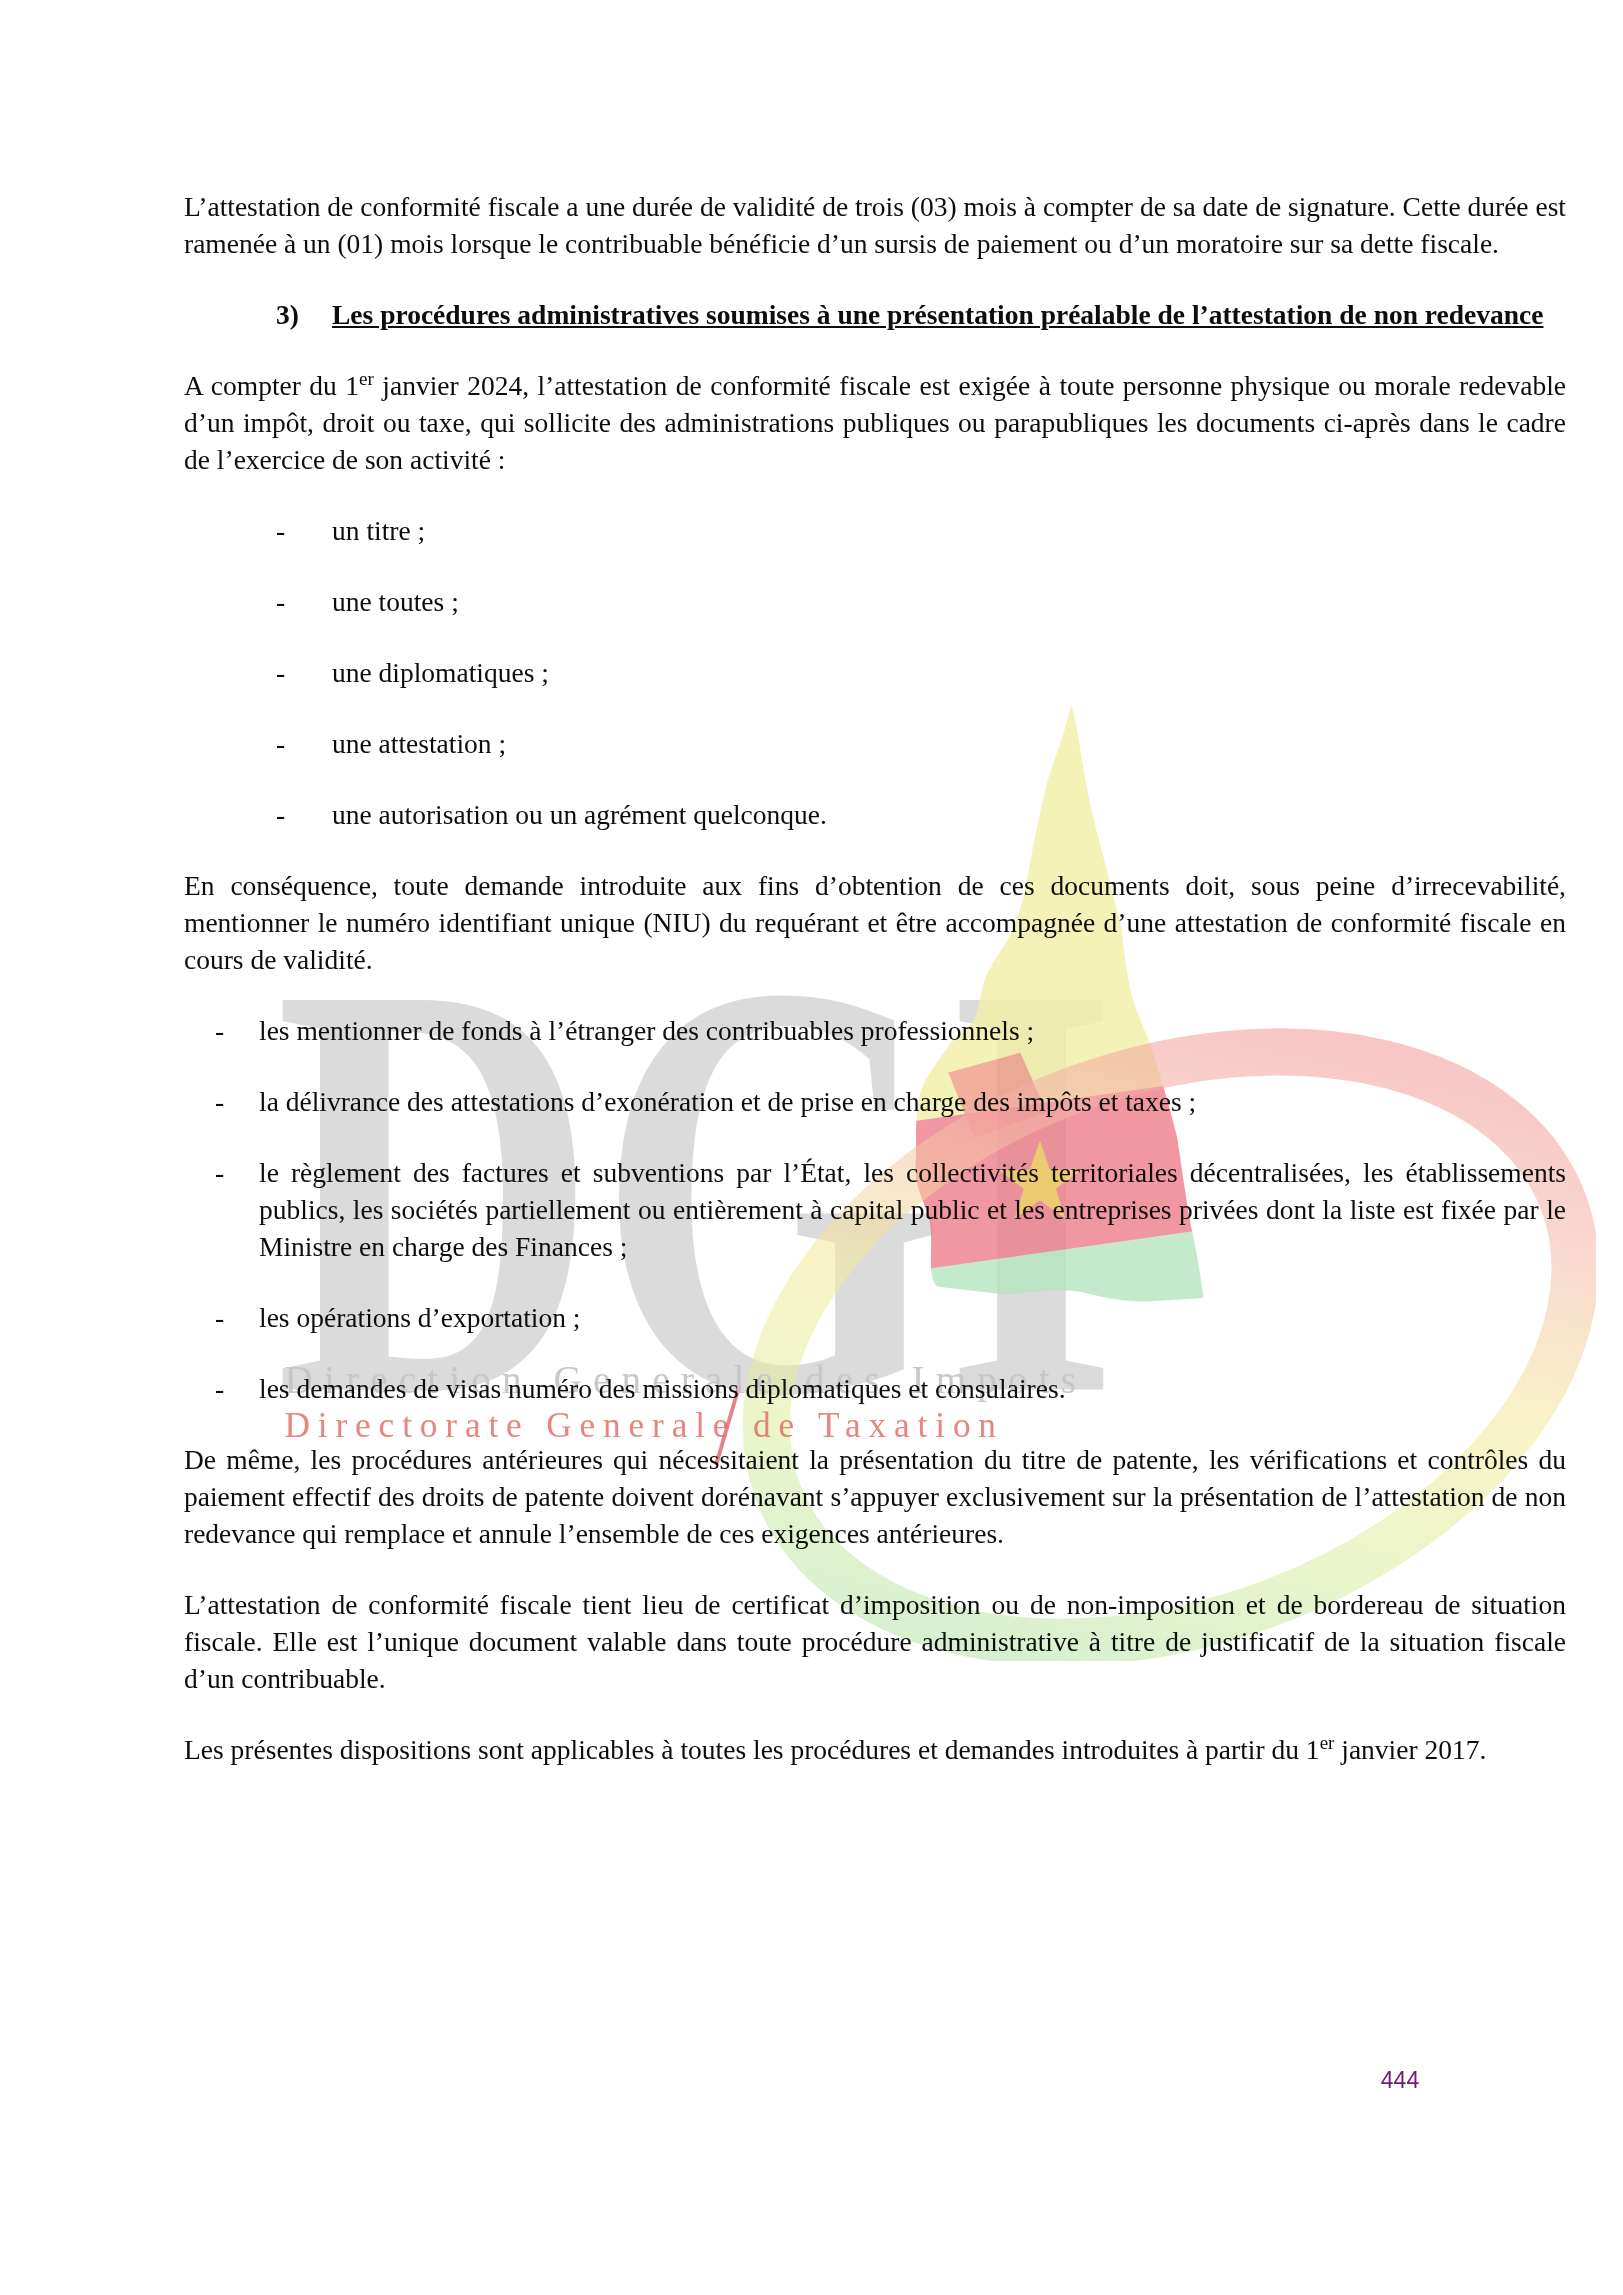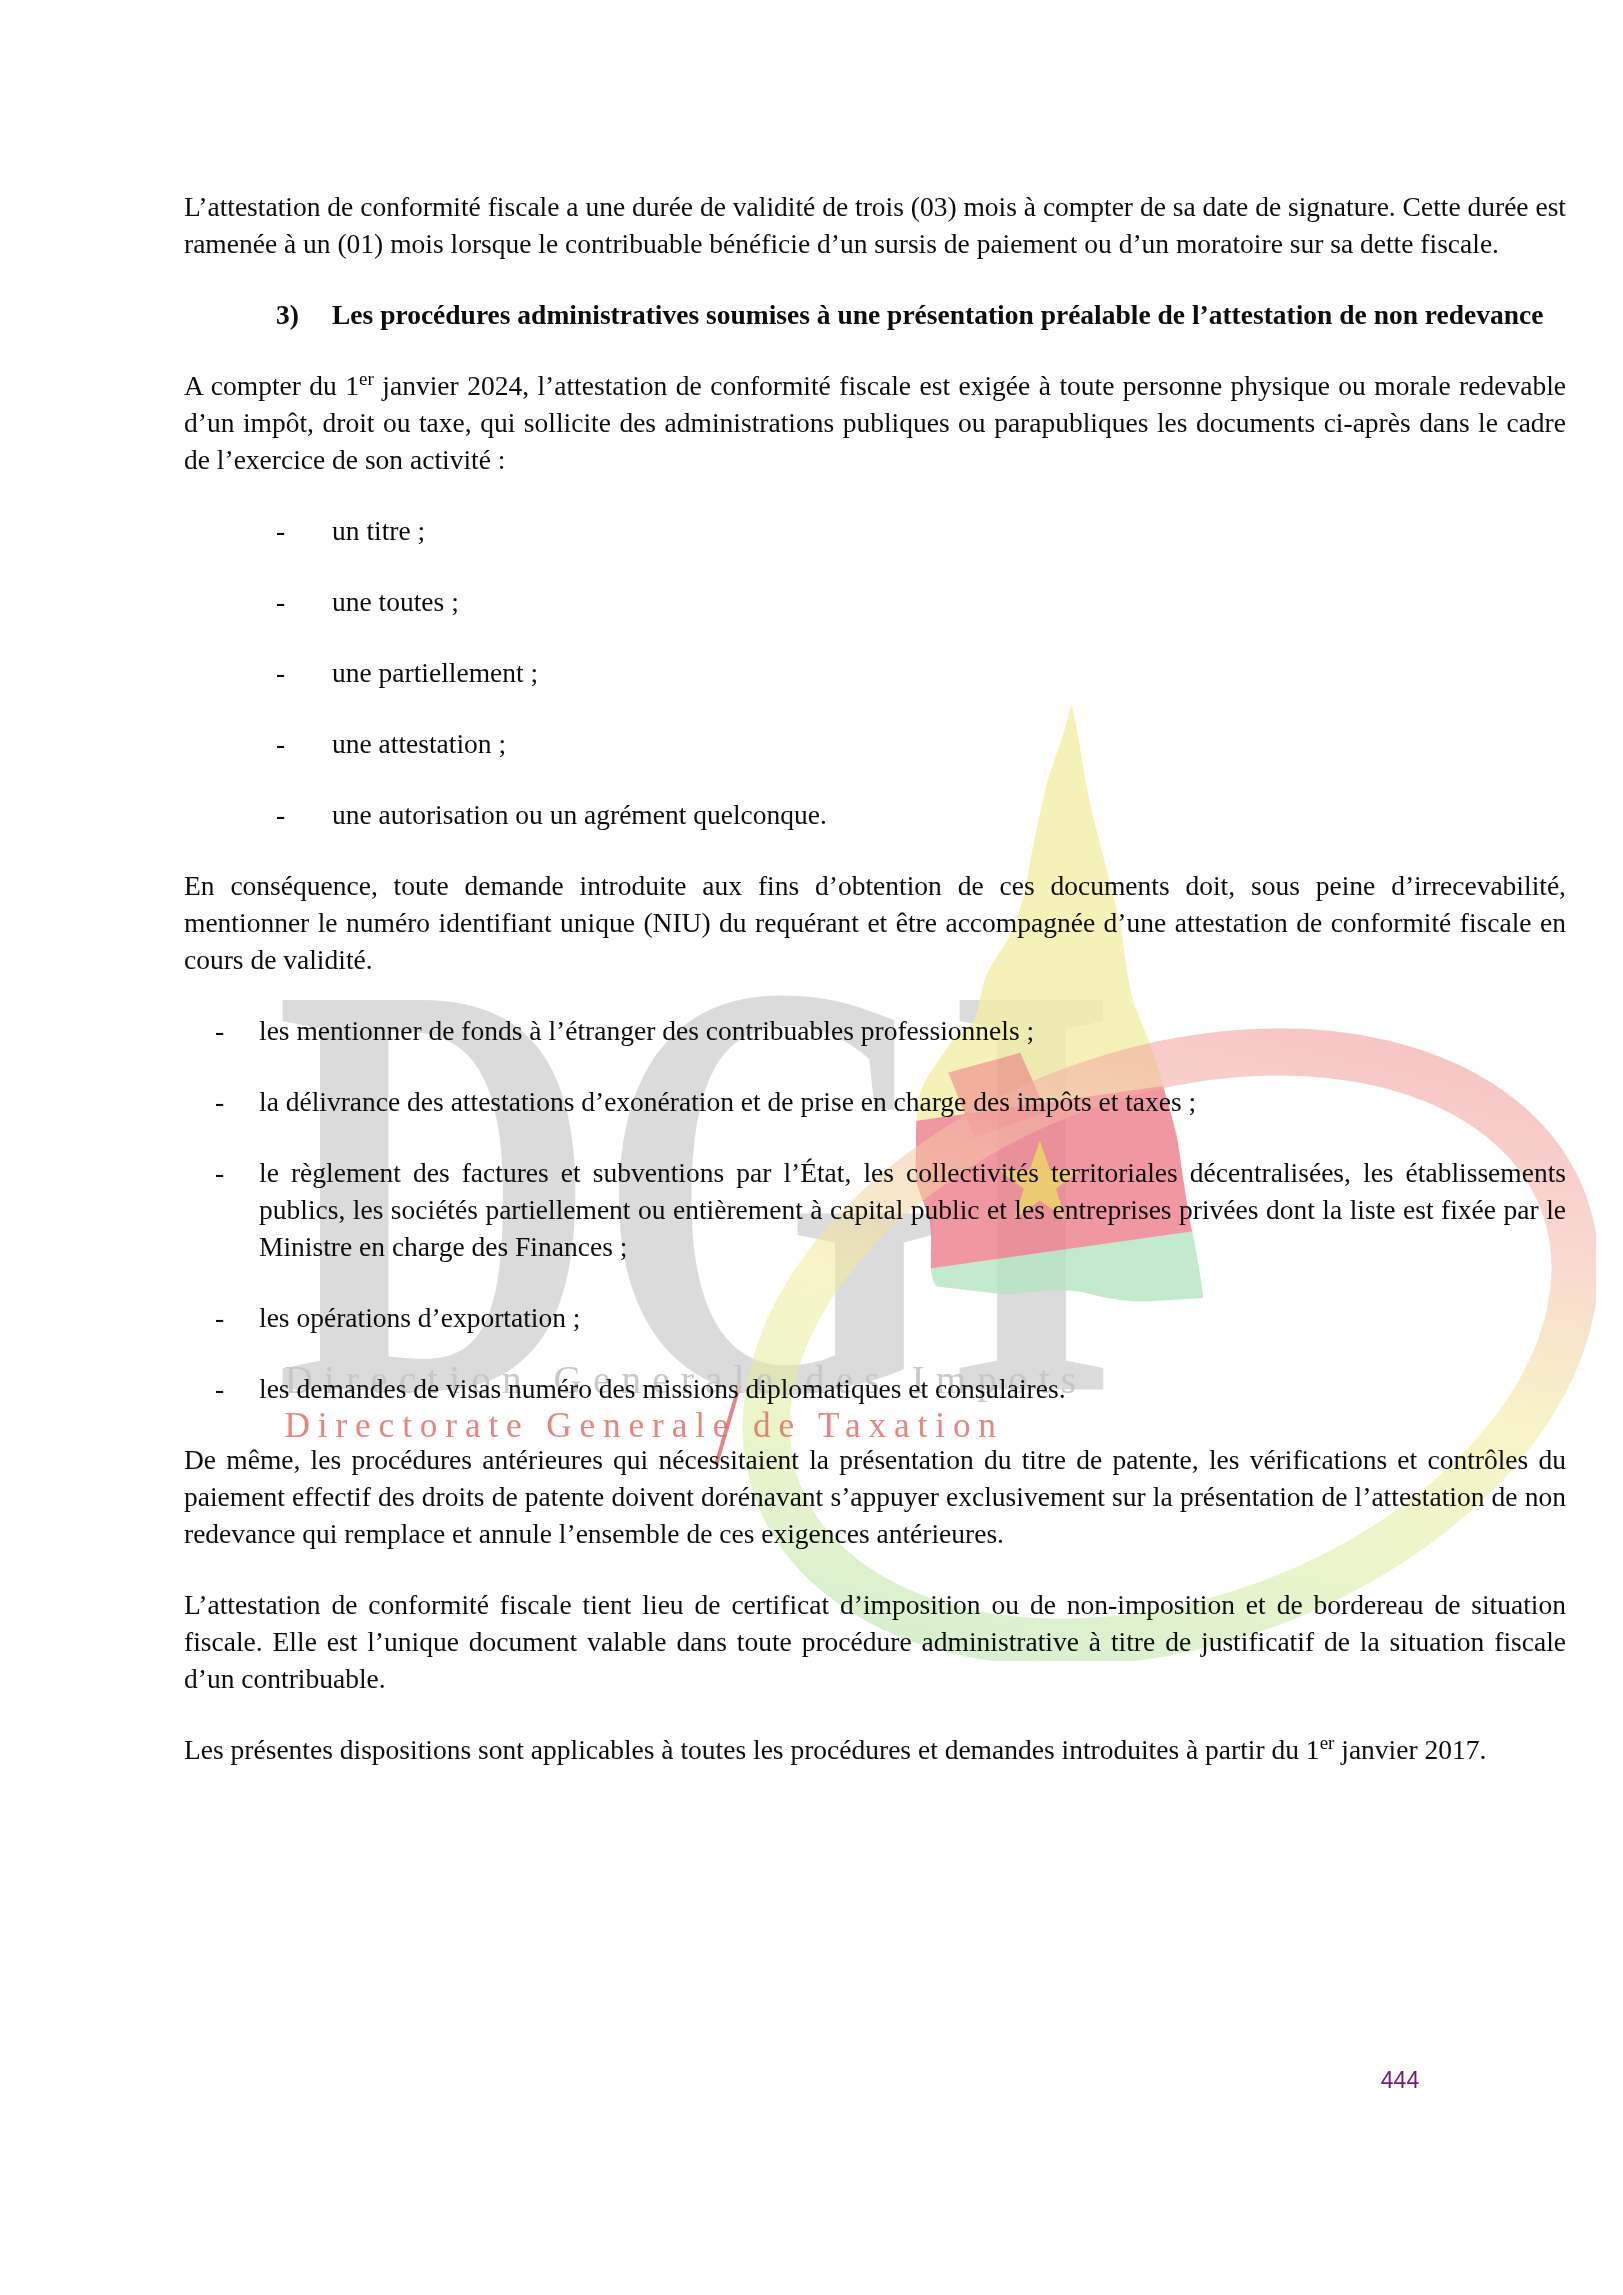--- a/index.html
+++ b/index.html
@@ -25,21 +25,21 @@
   .para{
     text-align:justify;
     margin:0 0 34px 0;
   }
   .heading{
     display:flex;
     margin:0 0 34px 92px;
     font-weight:bold;
   }
   .h-num{flex:0 0 56px;}
-  .h-text{flex:1;text-align:justify;}
+  .h-text{flex:1;text-align:justify;text-decoration:underline;}
   .list1 .li{display:flex;margin:0 0 34px 92px;}
   .list1 .dash{flex:0 0 56px;}
   .list2 .li{display:flex;margin:0 0 34px 31px;}
   .list2 .dash{flex:0 0 44px;}
   .li-text{flex:1;text-align:justify;}
   sup.ord{font-size:19px;line-height:0;vertical-align:super;}
   
   .pagenum{
     position:absolute;left:1364px;top:2067px;width:72px;
     text-align:center;
@@ -124,21 +124,21 @@
     <div class="li">
       <span class="dash">-</span>
       <span class="li-text">un titre ;</span>
     </div>
     <div class="li">
       <span class="dash">-</span>
       <span class="li-text">une toutes ;</span>
     </div>
     <div class="li">
       <span class="dash">-</span>
-      <span class="li-text">une partiellement ;</span>
+      <span class="li-text">une diplomatiques ;</span>
     </div>
     <div class="li">
       <span class="dash">-</span>
       <span class="li-text">une attestation ;</span>
     </div>
     <div class="li">
       <span class="dash">-</span>
       <span class="li-text">une autorisation ou un agrément quelconque.</span>
     </div>
   </div>

